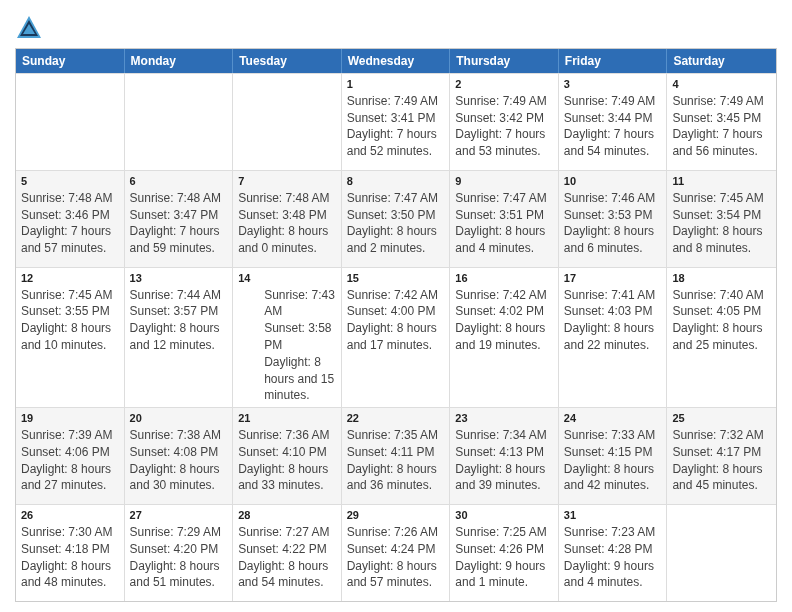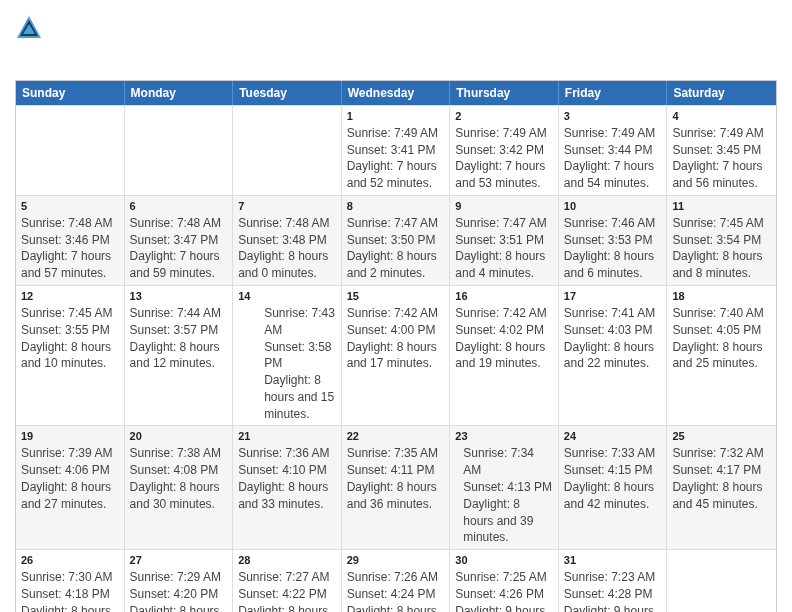--- a/index.html
+++ b/index.html
@@ -9,21 +9,20 @@
       width: 792px;
       height: 612px;
       overflow: hidden;
     }
     .page {
       width: 792px;
       height: 612px;
       padding: 10px 15px;
       display: flex;
       flex-direction: column;
-      gap: 32px;
     }
     .header {
       display: flex;
       align-items: flex-start;
       justify-content: space-between;
       margin-bottom: 6px;
     }
     .logo {
       display: flex;
       align-items: center;
@@ -284,21 +283,21 @@
 Daylight: 8 hours and 33 minutes.</div>
           </div>
           <div class="cal-cell alt-row">
             <span class="day-num">22</span>
             <div class="cell-text" style="white-space: pre-line;">Sunrise: 7:35 AM
 Sunset: 4:11 PM
 Daylight: 8 hours and 36 minutes.</div>
           </div>
           <div class="cal-cell alt-row">
             <span class="day-num">23</span>
-            <div class="cell-text" style="white-space: pre-line; margin-left: 8px;">Sunrise: 7:34 AM
+            <div class="cell-text" style="white-space: pre-line;">Sunrise: 7:34 AM
 Sunset: 4:13 PM
 Daylight: 8 hours and 39 minutes.</div>
           </div>
           <div class="cal-cell alt-row">
             <span class="day-num">24</span>
             <div class="cell-text" style="white-space: pre-line;">Sunrise: 7:33 AM
 Sunset: 4:15 PM
 Daylight: 8 hours and 42 minutes.</div>
           </div>
           <div class="cal-cell alt-row">

